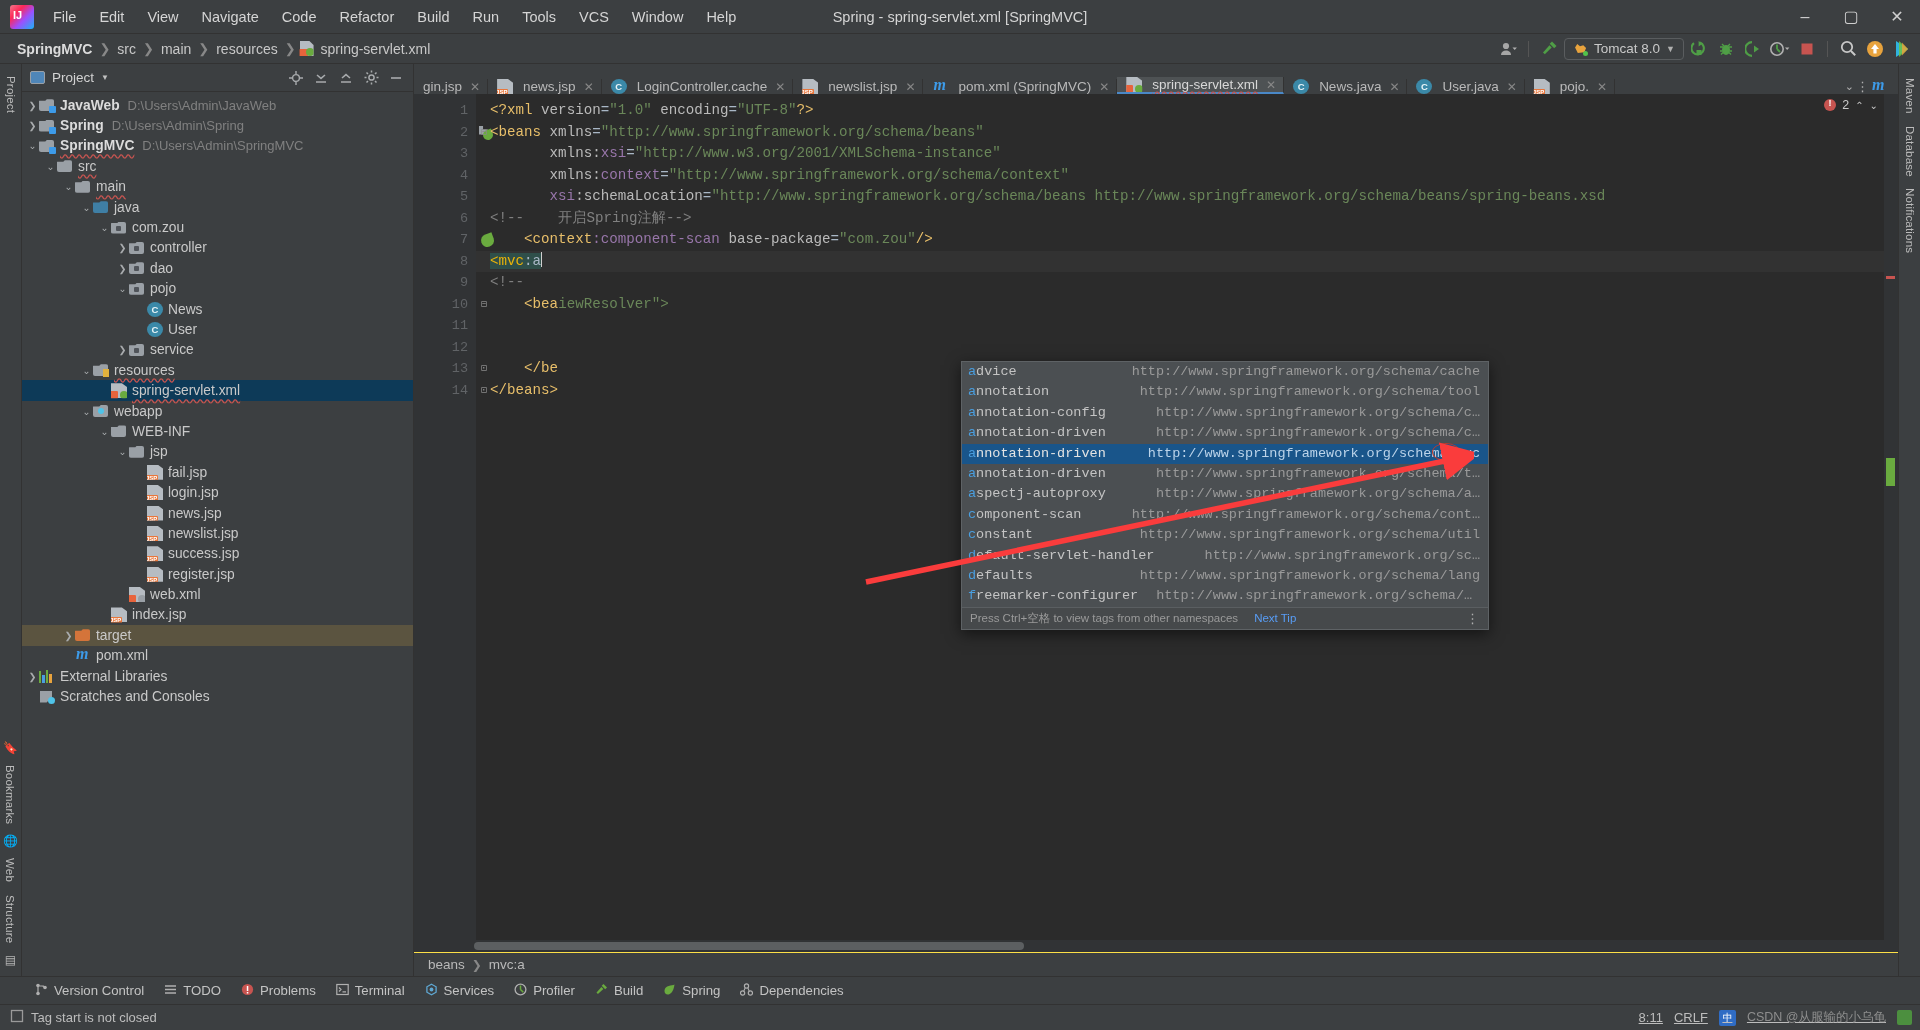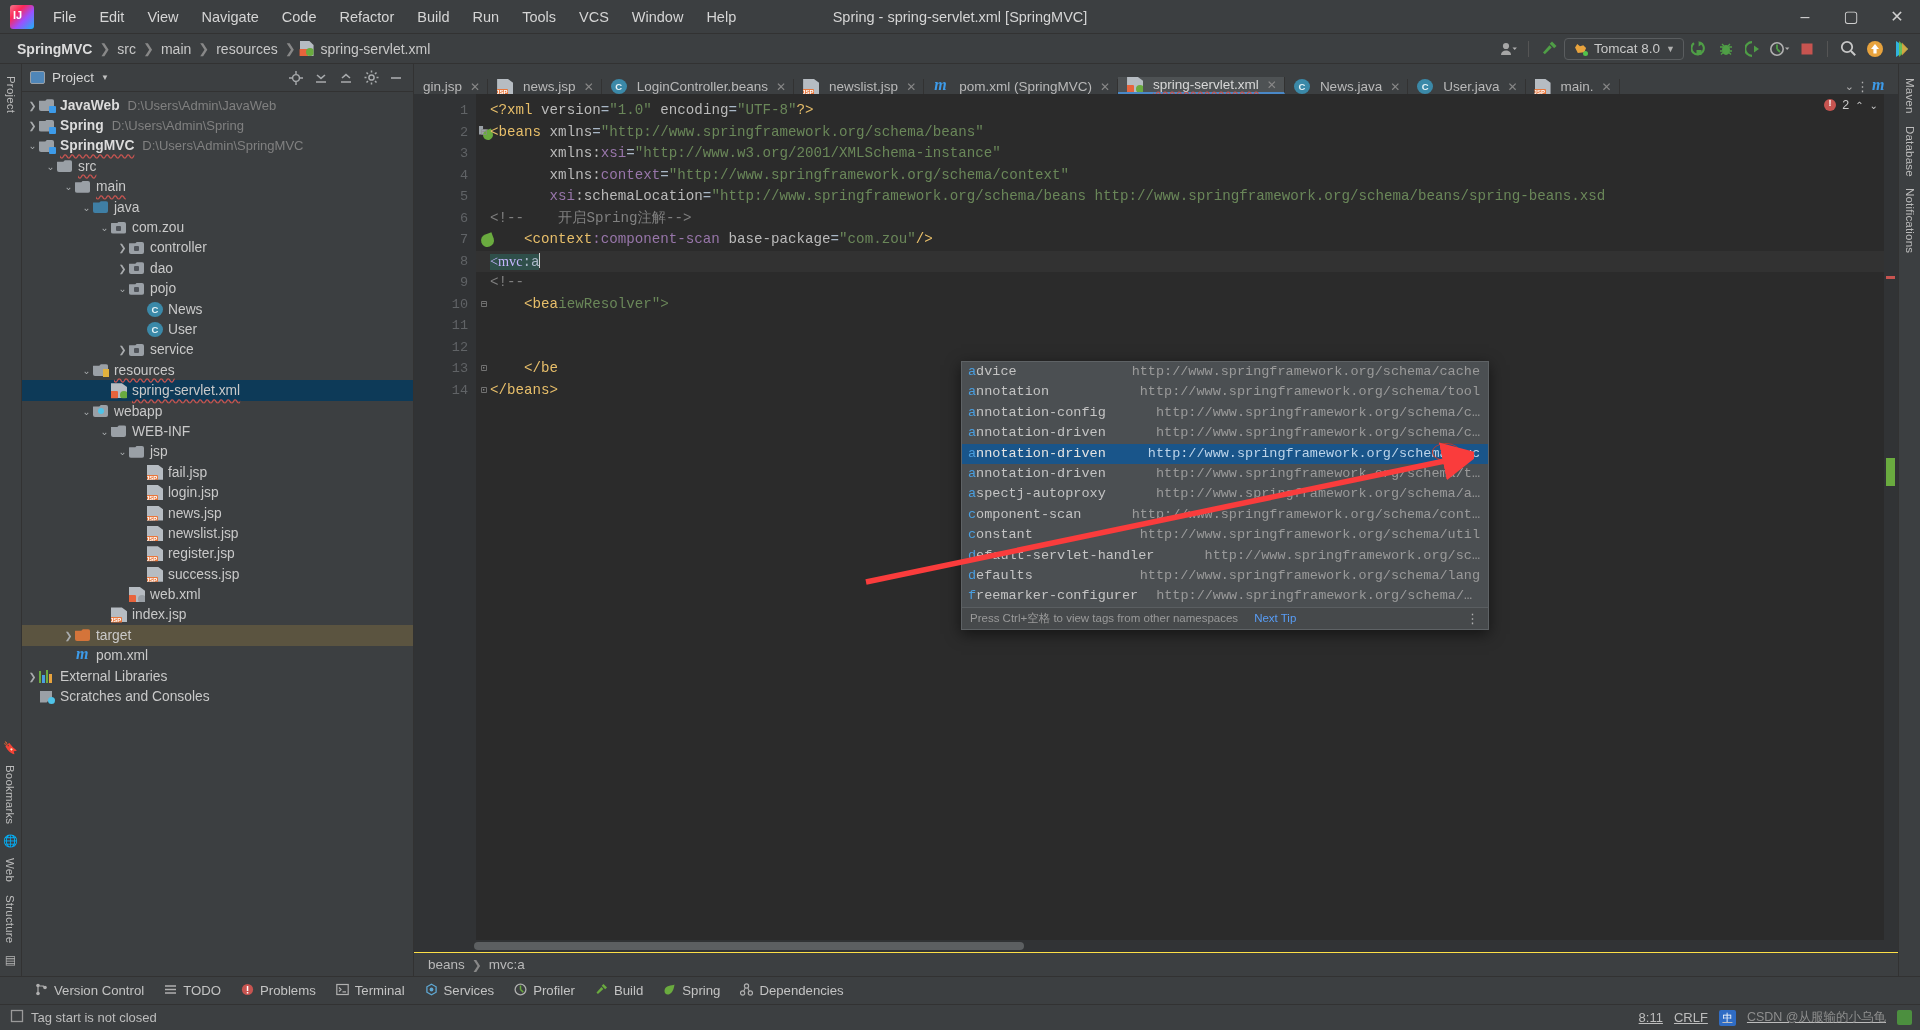--- a/index.html
+++ b/index.html
@@ -154,21 +154,21 @@
   .cl { height:21.5px; line-height:21.5px; white-space:pre; padding-left:14px; }
   .cl.cur { background:#323232; }
   .fold { position:absolute; left:2px; width:12px; text-align:center; font-size:10px; color:#8a8a8a; }
   .k-tag { color:#e8bf6a; }
   .k-attr { color:#bababa; }
   .k-ns { color:#9876aa; }
   .k-str { color:#6a8759; }
   .k-cmt { color:#808080; }
   .k-pi { color:#e8bf6a; }
   .k-txt { color:#a9b7c6; }
-  .k-err { color:#c4b5fd;font-family:Liberation Serif, serif; }
+  .k-err { color:#eab308; }
   .cursorbar { display:inline-block; width:1px; height:15px; background:#d0d0d0;
     vertical-align:-2px; }
   .sel-tag { background:#2f4f4a; }
 
   
   .popup { position:absolute; left:547px; top:267px; width:528px;
     background:#4b4f52; border:1px solid #5e6265; box-shadow:0 4px 14px rgba(0,0,0,.55);
     font-family:"Liberation Mono", monospace; font-size:13.5px; z-index:40; }
   .pitem { height:20.4px; line-height:20.4px; display:flex; align-items:center;
     padding:0 8px 0 6px; white-space:nowrap; overflow:hidden; }
@@ -532,27 +532,27 @@
           <div class="row">
             <span style="width:112px;flex:0 0 112px"></span>
             <span class="arr none"></span>
             <span class="ic jsp"></span>
             <span class="nm">newslist.jsp</span>
           </div>
           <div class="row">
             <span style="width:112px;flex:0 0 112px"></span>
             <span class="arr none"></span>
             <span class="ic jsp"></span>
+            <span class="nm">success.jsp</span>
+          </div>
+          <div class="row">
+            <span style="width:112px;flex:0 0 112px"></span>
+            <span class="arr none"></span>
+            <span class="ic jsp"></span>
             <span class="nm">register.jsp</span>
-          </div>
-          <div class="row">
-            <span style="width:112px;flex:0 0 112px"></span>
-            <span class="arr none"></span>
-            <span class="ic jsp"></span>
-            <span class="nm">success.jsp</span>
           </div>
           <div class="row">
             <span style="width:94px;flex:0 0 94px"></span>
             <span class="arr none"></span>
             <span class="ic xml wb"></span>
             <span class="nm">web.xml</span>
           </div>
           <div class="row">
             <span style="width:76px;flex:0 0 76px"></span>
             <span class="arr none"></span>
@@ -597,21 +597,21 @@
             <span class="">gin.jsp</span>
             <span class="x">✕</span>
           </div>
           <div class="tab">
             <span class="ic jsp"></span>
             <span class="">news.jsp</span>
             <span class="x">✕</span>
           </div>
           <div class="tab">
             <span class="ic cls"></span>
-            <span class="">LoginController.beans</span>
+            <span class="">LoginController.cache</span>
             <span class="x">✕</span>
           </div>
           <div class="tab">
             <span class="ic jsp"></span>
             <span class="">newslist.jsp</span>
             <span class="x">✕</span>
           </div>
           <div class="tab">
             <span class="ic mvn"></span>
             <span class="">pom.xml (SpringMVC)</span>
@@ -627,21 +627,21 @@
             <span class="">News.java</span>
             <span class="x">✕</span>
           </div>
           <div class="tab">
             <span class="ic cls"></span>
             <span class="">User.java</span>
             <span class="x">✕</span>
           </div>
           <div class="tab">
             <span class="ic jsp"></span>
-            <span class="">main.</span>
+            <span class="">pojo.</span>
             <span class="x">✕</span>
           </div>
           <div class="tabend">
             <span style="font-size:11px;color:#b0b0b0">⌄</span>
             <span style="font-size:13px;color:#b0b0b0">⋮</span>
             <span class="ic mvn"></span>
           </div>
         </div>
 
       <div class="edmain">

